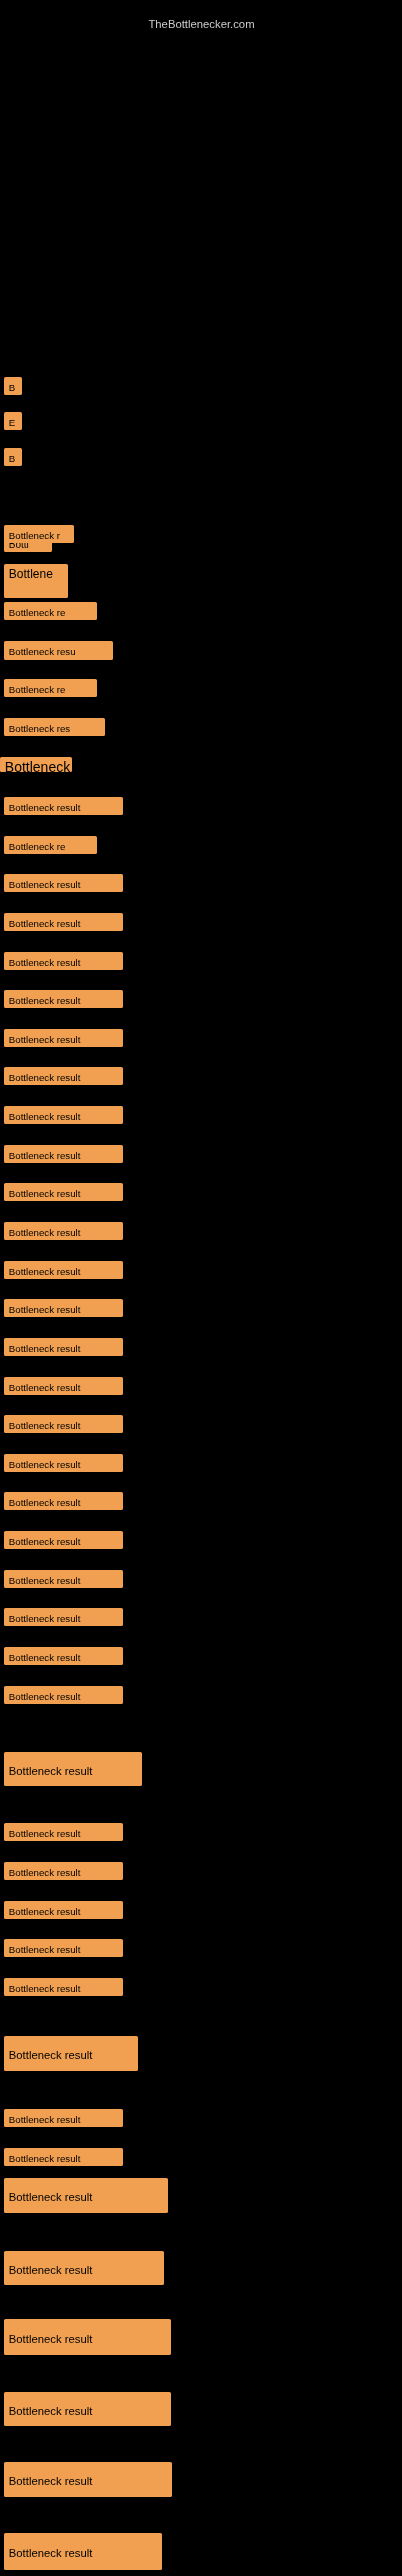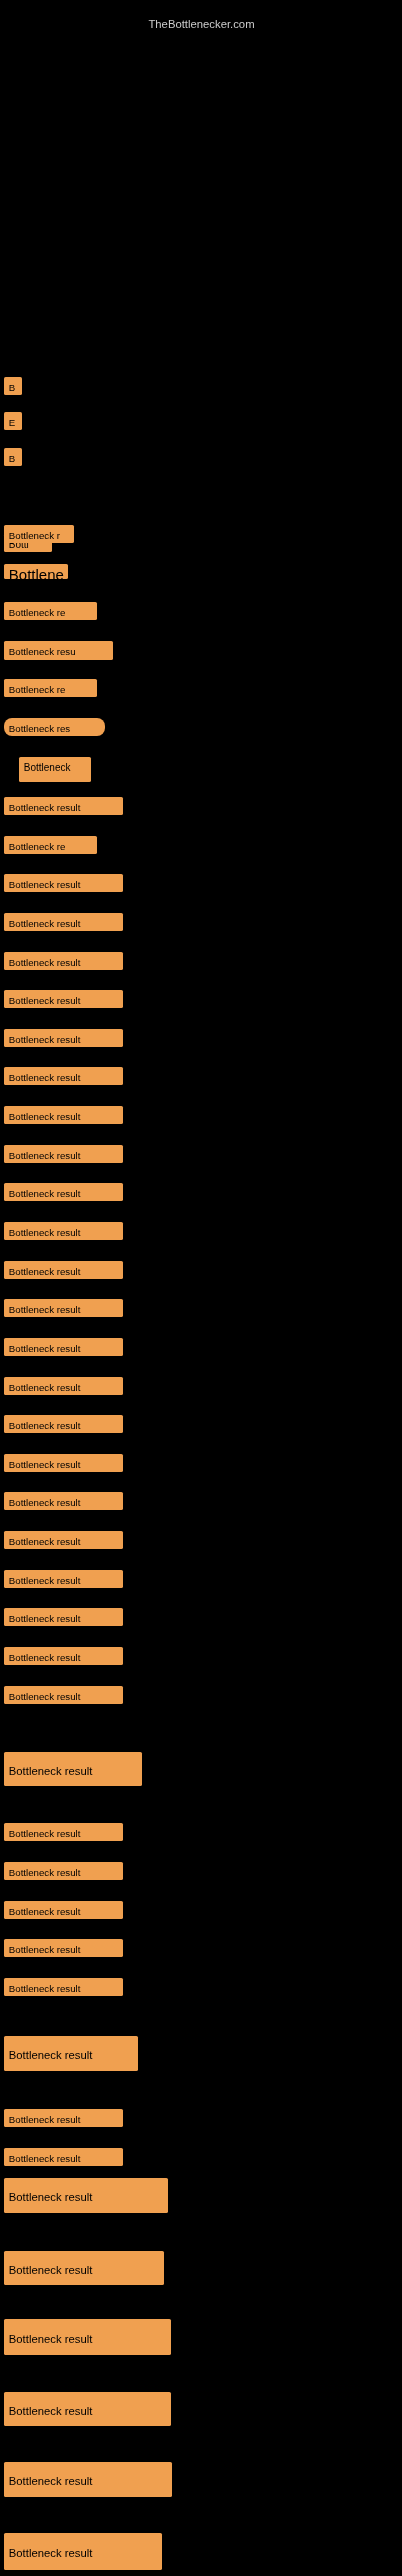--- a/index.html
+++ b/index.html
@@ -39,26 +39,26 @@
 </head>
 <body>
 
 <div class="site-title">TheBottlenecker.com</div>
 
 <div class="result-item" style="top: 377px; left: 4px; width: 17.7px; height: 17.7px; line-height: 17.7px; font-size: 9.7px;">B</div>
 <div class="result-item" style="top: 412px; left: 4px; width: 17.7px; height: 17.7px; line-height: 17.7px; font-size: 9.7px;">E</div>
 <div class="result-item" style="top: 448px; left: 4px; width: 17.7px; height: 17.7px; line-height: 17.7px; font-size: 9.7px;">B</div>
 <div class="result-item" style="top: 486px; left: 4px; width: 48px; height: 17.7px; line-height: 17.7px; font-size: 10px; margin-top: 48px;">Bottl</div>
 <div class="result-item" style="top: 525px; left: 4px; width: 70px; height: 17.7px; line-height: 17.7px; font-size: 9.7px;">Bottleneck r</div>
-<div class="result-item" style="top: 564px; left: 4px; width: 64px; height: 15px; line-height: 17.7px; font-size: 15px;">Bottlene</div>
+<div class="result-item" style="top: 564px; left: 4px; width: 64px; height: 34px; line-height: 17.7px; font-size: 12px;">Bottlene</div>
 <div class="result-item" style="top: 602px; left: 4px; width: 93px; height: 17.7px; line-height: 17.7px; font-size: 9.7px;">Bottleneck re</div>
 <div class="result-item" style="top: 641px; left: 4px; width: 109px; height: 19px; line-height: 17.7px; font-size: 9.7px;">Bottleneck resu</div>
 <div class="result-item" style="top: 679px; left: 4px; width: 93px; height: 17.7px; line-height: 17.7px; font-size: 9.7px;">Bottleneck re</div>
-<div class="result-item" style="top: 718px; left: 4px; width: 101px; height: 17.7px; line-height: 17.7px; font-size: 9.7px; border-radius: 8px;">Bottleneck res</div>
-<div class="result-item" style="top: 757px; left: 19px; width: 72px; height: 25px; line-height: 17.7px; font-size: 10px;">Bottleneck</div>
+<div class="result-item" style="top: 718px; left: 4px; width: 101px; height: 17.7px; line-height: 17.7px; font-size: 9.7px;">Bottleneck res</div>
+<div class="result-item" style="top: 757px; left: 0; width: 72px; height: 15px; line-height: 17.7px; font-size: 14px;">Bottleneck</div>
 <div class="result-item" style="top: 797px; left: 4px; width: 119px; height: 17.7px; line-height: 17.7px; font-size: 9.7px;">Bottleneck result</div>
 <div class="result-item" style="top: 836px; left: 4px; width: 93px; height: 17.7px; line-height: 17.7px; font-size: 9.7px;">Bottleneck re</div>
 <div class="result-item" style="top: 874px; left: 4px; width: 119px; height: 17.7px; line-height: 17.7px; font-size: 9.7px;">Bottleneck result</div>
 <div class="result-item" style="top: 913px; left: 4px; width: 119px; height: 17.7px; line-height: 17.7px; font-size: 9.7px;">Bottleneck result</div>
 <div class="result-item" style="top: 952px; left: 4px; width: 119px; height: 17.7px; line-height: 17.7px; font-size: 9.7px;">Bottleneck result</div>
 <div class="result-item" style="top: 990px; left: 4px; width: 119px; height: 17.7px; line-height: 17.7px; font-size: 9.7px;">Bottleneck result</div>
 <div class="result-item" style="top: 1029px; left: 4px; width: 119px; height: 17.7px; line-height: 17.7px; font-size: 9.7px;">Bottleneck result</div>
 <div class="result-item" style="top: 1067px; left: 4px; width: 119px; height: 17.7px; line-height: 17.7px; font-size: 9.7px;">Bottleneck result</div>
 <div class="result-item" style="top: 1106px; left: 4px; width: 119px; height: 17.7px; line-height: 17.7px; font-size: 9.7px;">Bottleneck result</div>
 <div class="result-item" style="top: 1145px; left: 4px; width: 119px; height: 17.7px; line-height: 17.7px; font-size: 9.7px;">Bottleneck result</div>

